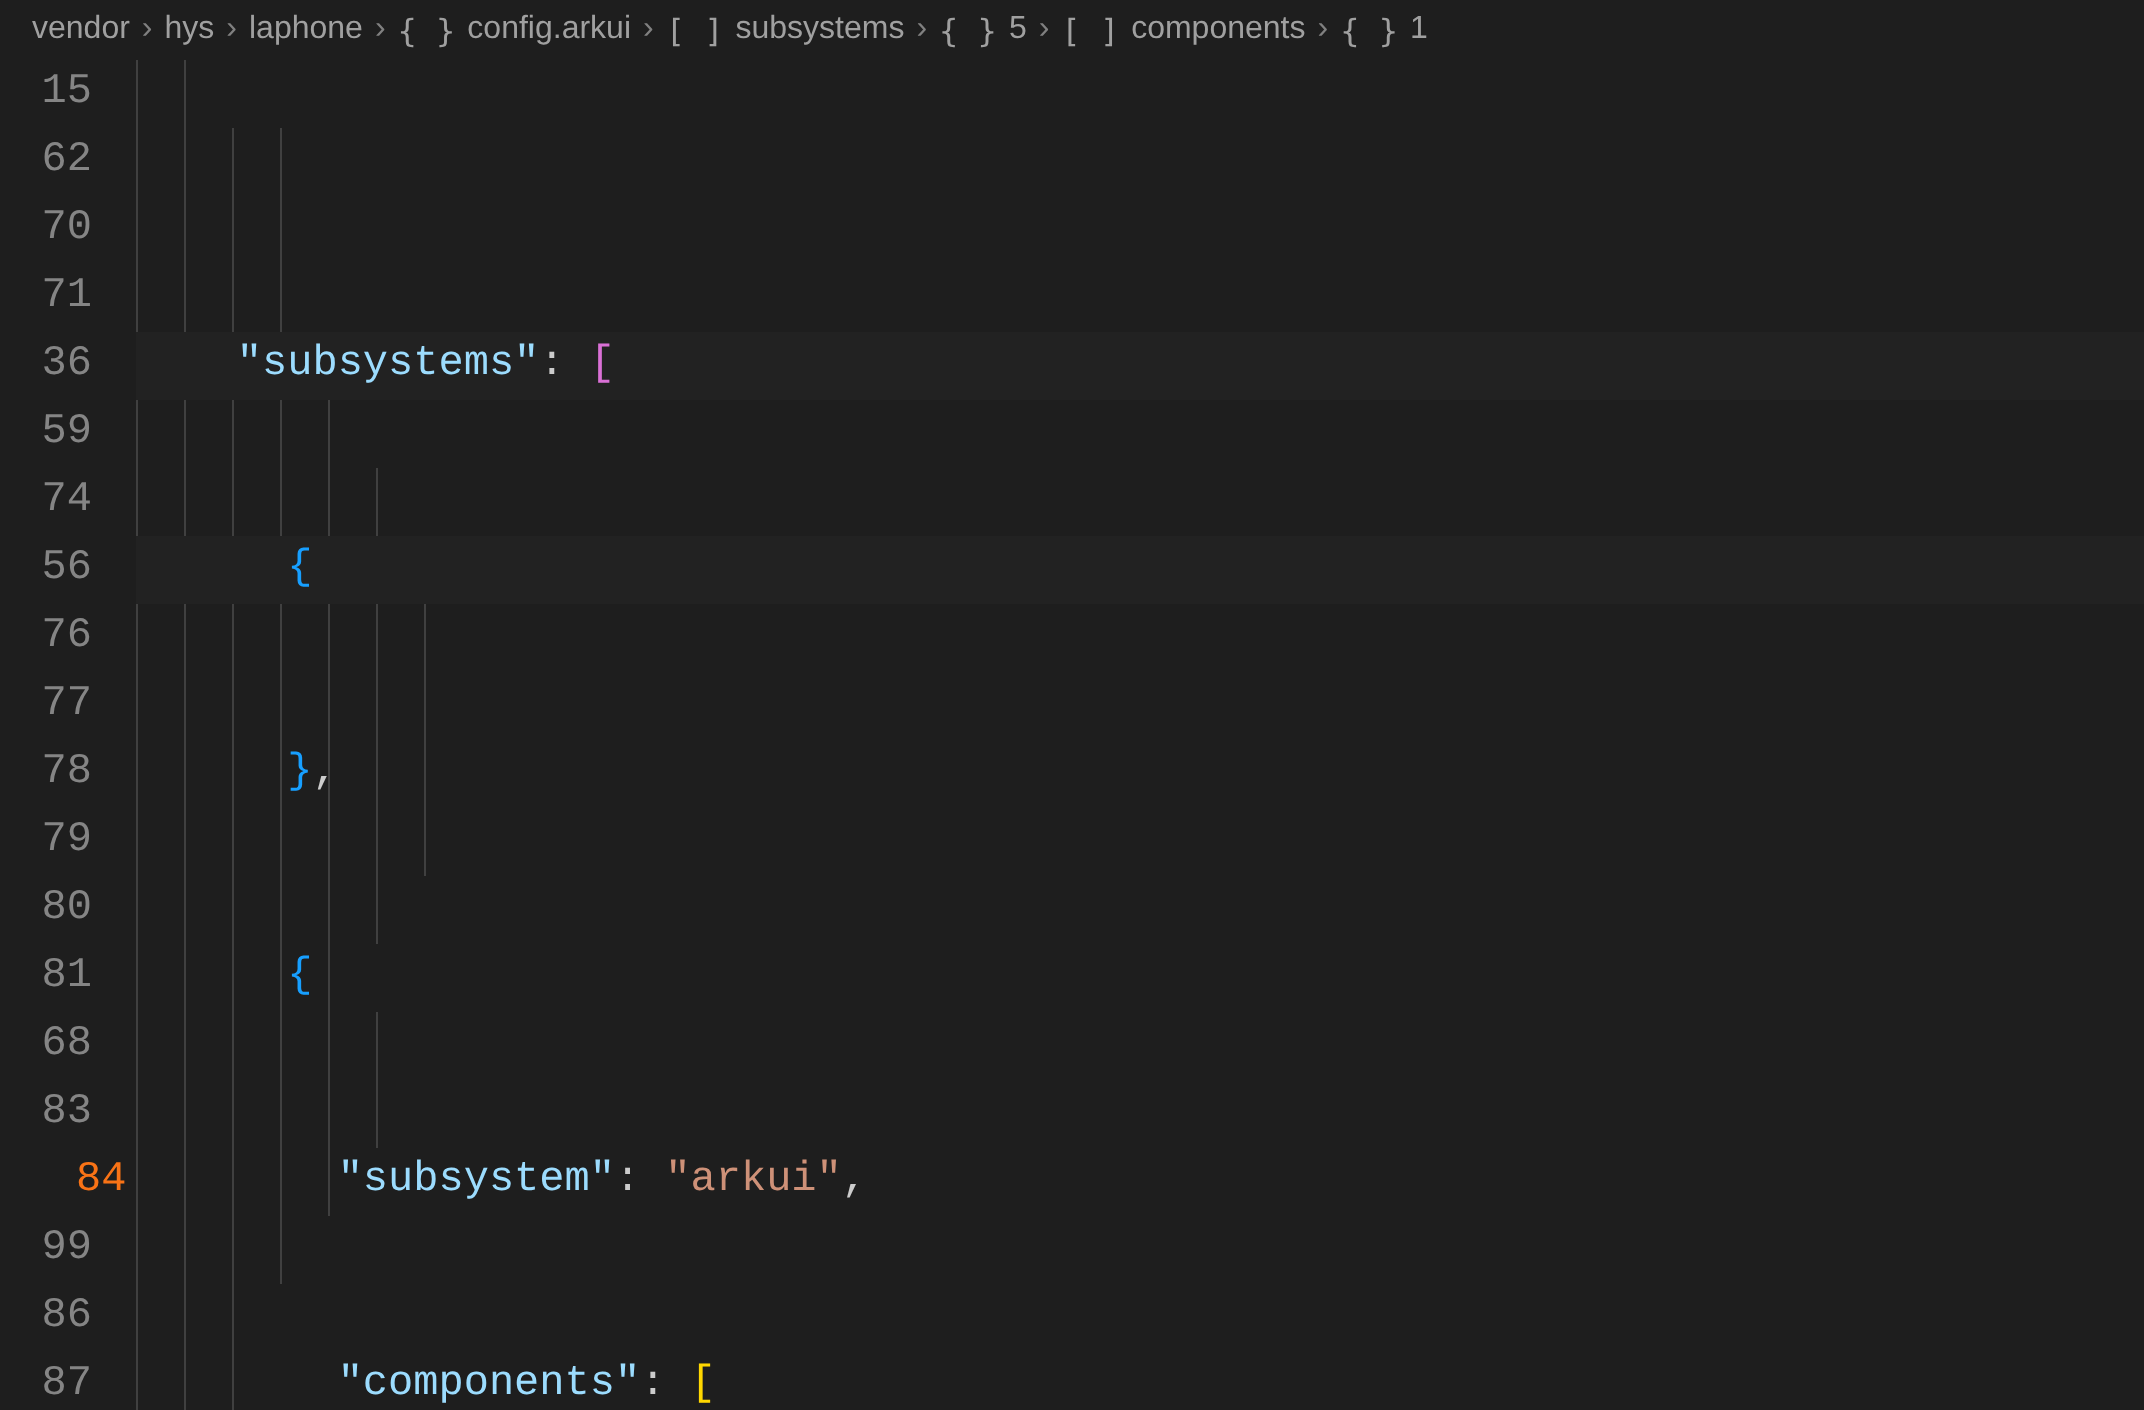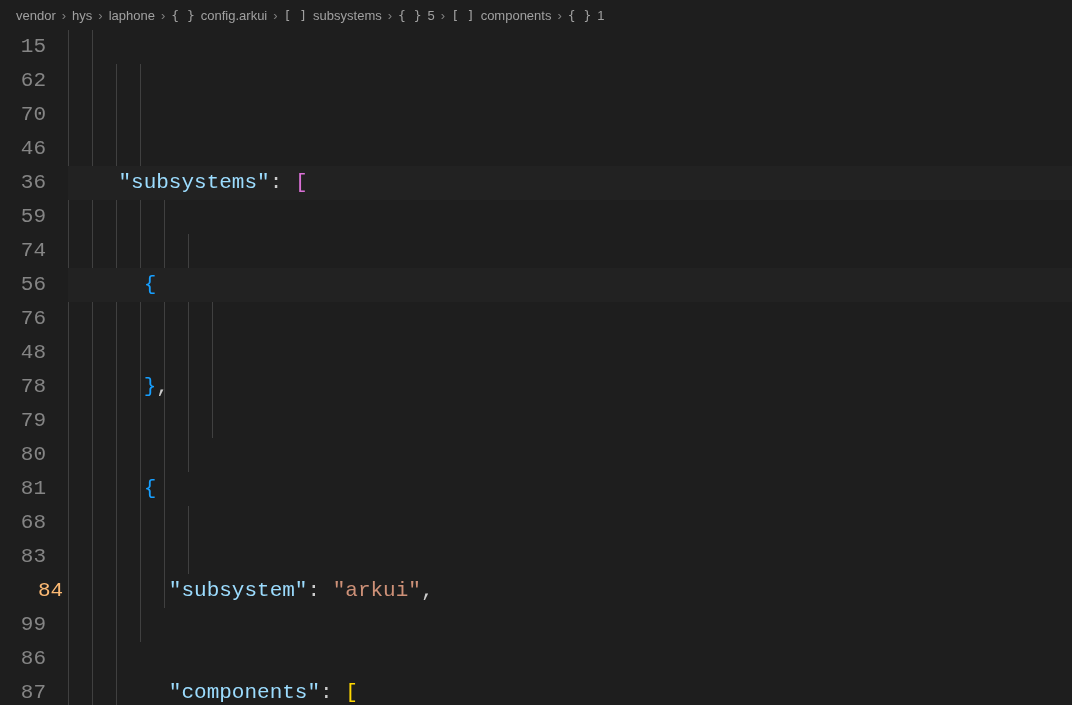--- a/index.html
+++ b/index.html
@@ -10,21 +10,21 @@
     font-family: Consolas, 'Courier New', monospace;
     overflow: hidden;
     color: #cccccc;
   }
   .breadcrumb {
     height: 30px;
     background: #1e1e1e;
     display: flex;
     align-items: center;
     padding: 0 16px;
-    font-size: 13px;
+    font-size: 16px;
     color: #cccccc;
     gap: 6px;
     white-space: nowrap;
     font-family: -apple-system, BlinkMacSystemFont, "Segoe UI", Arial, sans-serif;
   }
   .bc-item { color: #a0a0a0; }
   .bc-sep { color: #808080; }
   .bc-icon { color: #a0a0a0; font-family: Consolas, monospace; }
 
   .editor-wrap {
@@ -38,21 +38,21 @@
     background: #1e1e1e;
     text-align: right;
     padding-right: 22px;
     color: #858585;
     font-size: 21px;
     line-height: 34px;
     padding-top: 0px;
     user-select: none;
   }
   .gutter .ln { height: 34px; }
-  .gutter .ln.active { color: #fdba74; padding-left: 38px; }
+  .gutter .ln.active { color: #f97316; padding-left: 38px; }
 
   .code {
     flex: 1;
     position: relative;
     font-size: 21px;
     line-height: 34px;
     white-space: pre;
     padding-top: 0px;
   }
   .codeline { height: 34px; display: block; position: relative; }
@@ -102,27 +102,27 @@
   <span class="bc-icon">{ }</span>
   <span class="bc-item">1</span>
 </div>
 
 <div class="editor-wrap">
 
   <div class="gutter">
     <div class="ln">15</div>
     <div class="ln">62</div>
     <div class="ln">70</div>
-    <div class="ln">46</div>
+    <div class="ln">71</div>
     <div class="ln">36</div>
     <div class="ln">59</div>
     <div class="ln">74</div>
     <div class="ln">56</div>
     <div class="ln">76</div>
-    <div class="ln">48</div>
+    <div class="ln">77</div>
     <div class="ln">78</div>
     <div class="ln">79</div>
     <div class="ln">80</div>
     <div class="ln">81</div>
     <div class="ln">68</div>
     <div class="ln">83</div>
     <div class="ln active">84</div>
     <div class="ln">99</div>
     <div class="ln">86</div>
     <div class="ln">87</div>

